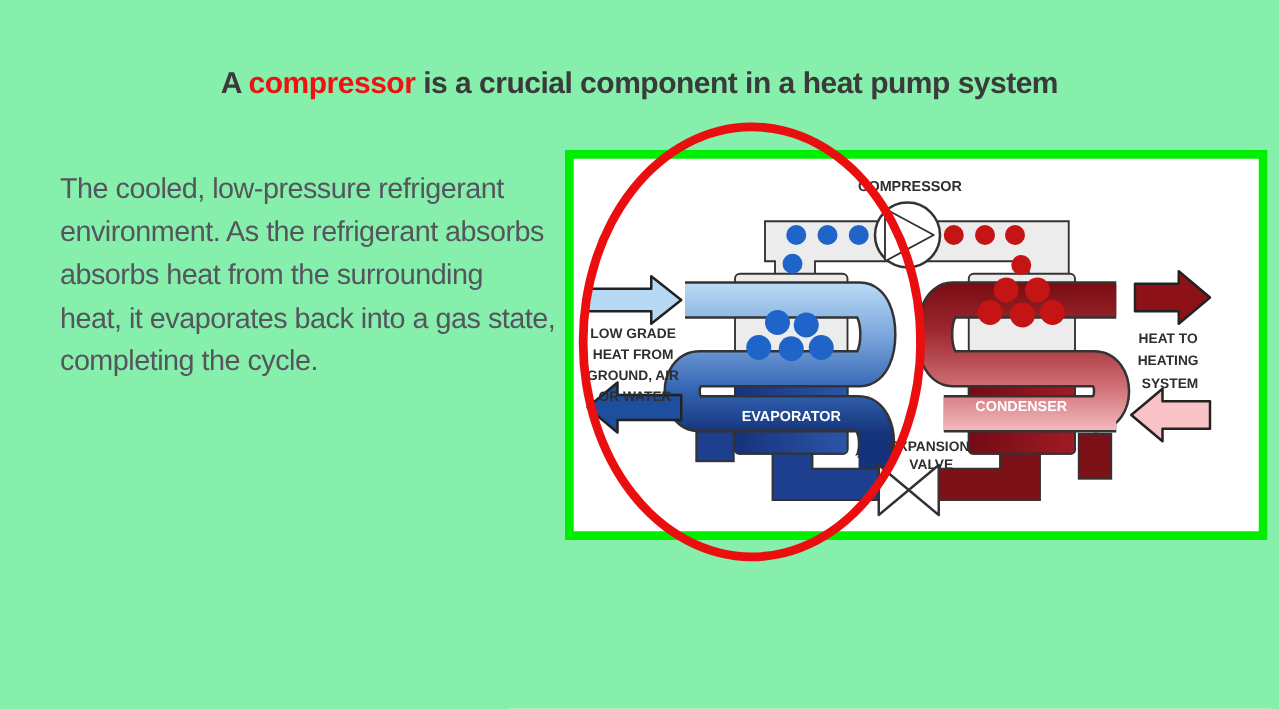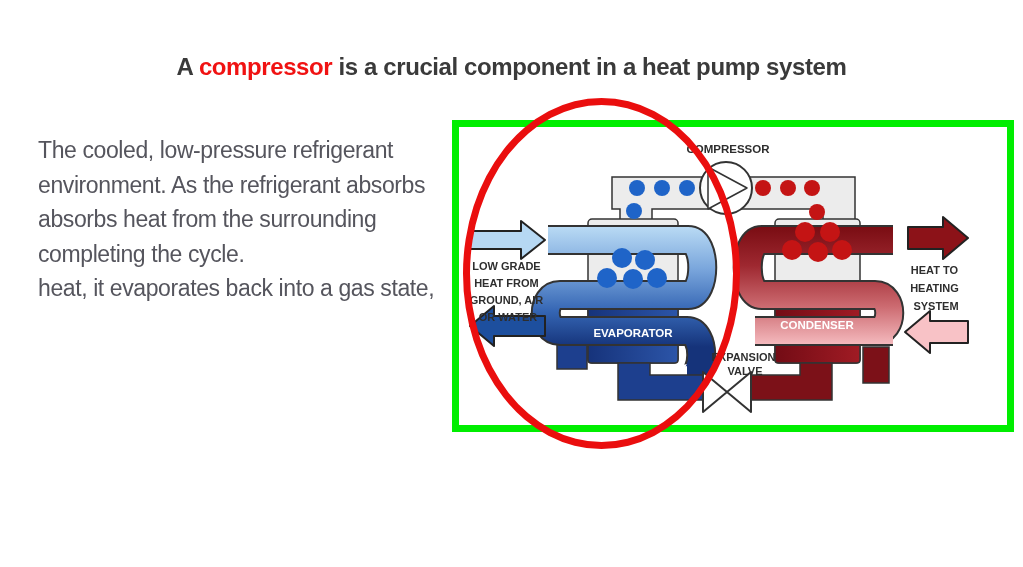--- a/index.html
+++ b/index.html
@@ -1,28 +1,28 @@
 <!DOCTYPE html>
 <html><head>
 <meta charset="utf-8">
 <style>
   html,body { margin:0; padding:0; background:#fce5cf; }
   .slide {
     position:relative; width:1023px; height:567px;
-    background:#ffffff; overflow:hidden;
+    background:#86efac; overflow:hidden;
     font-family:"Liberation Sans", sans-serif;
   }
   .slide-title {
     position:absolute; top:53px; left:0; width:100%;
     text-align:center; font-size:24px; font-weight:700;
     color:#3a3a3a; letter-spacing:-0.4px;
   }
   .slide-title .hl { color:#f01212; }
   .body-text {
-    position:absolute; left:38px; top:133px; width:420px;
+    position:absolute; left:48px; top:133px; width:420px;
     font-size:23px; font-weight:500; line-height:34.5px;
     color:#55555d; letter-spacing:-0.4px;
   }
   .figure {
     position:absolute; left:452px; top:120px;
     width:562px; height:312px; box-sizing:border-box;
     background:#ffffff; border:7px solid #00ee00;
   }
   .highlight-ellipse {
     position:absolute; left:463px; top:98px;
@@ -38,22 +38,22 @@
 <div class="slide">
 
   <div class="slide-title">
     <span>A </span><span class="hl">compressor</span><span> is a crucial component in a heat pump system</span>
   </div>
 
   <div class="body-text">
     <div>The cooled, low-pressure refrigerant</div>
     <div>environment. As the refrigerant absorbs</div>
     <div>absorbs heat from the surrounding</div>
+    <div>heat, it evaporates back into a gas state,</div>
     <div>completing the cycle.</div>
-    <div>heat, it evaporates back into a gas state,</div>
   </div>
 
   <div class="figure">
     <svg width="548" height="298" viewBox="0 0 548 298">
       <defs>
         <linearGradient id="blueCoil" gradientUnits="userSpaceOnUse" x1="0" y1="100" x2="0" y2="220">
           <stop offset="0" stop-color="#b9daf4"></stop>
           <stop offset="0.35" stop-color="#7aa6dc"></stop>
           <stop offset="0.7" stop-color="#3566b4"></stop>
           <stop offset="1" stop-color="#15337a"></stop>

